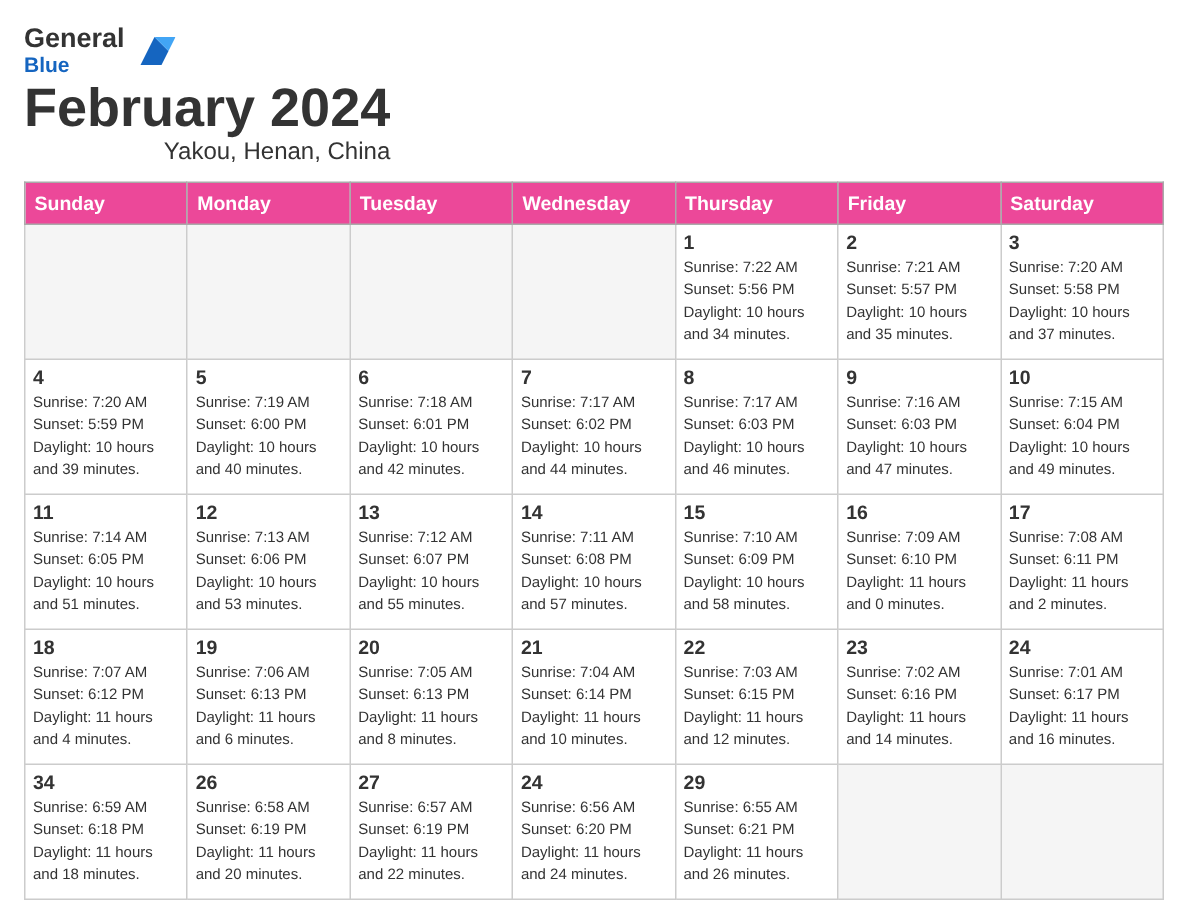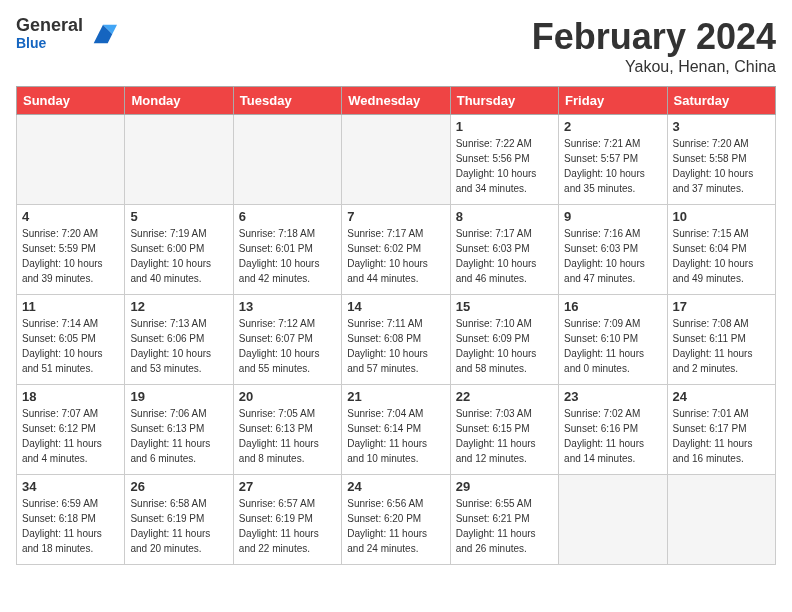--- a/index.html
+++ b/index.html
@@ -8,20 +8,21 @@
       background: #fff;
       width: 792px;
       min-height: 612px;
       padding: 16px;
     }
     .header {
       display: flex;
       justify-content: space-between;
       align-items: flex-start;
       margin-bottom: 10px;
+      flex-direction: column;
     }
     .logo {
       display: flex;
       align-items: center;
       gap: 2px;
     }
     .logo-text {
       display: flex;
       flex-direction: column;
       line-height: 1.1;
@@ -43,21 +44,21 @@
     .location {
       font-size: 16px;
       color: #333;
     }
     .calendar {
       width: 100%;
       border-collapse: collapse;
       table-layout: fixed;
     }
     .calendar th {
-      background: #ef4444;
+      background: #ec4899;
       color: #fff;
       text-align: left;
       padding: 6px 6px;
       font-size: 13px;
       border: 1px solid #aaa;
     }
     .calendar td {
       border: 1px solid #ccc;
       vertical-align: top;
       padding: 4px 5px;

